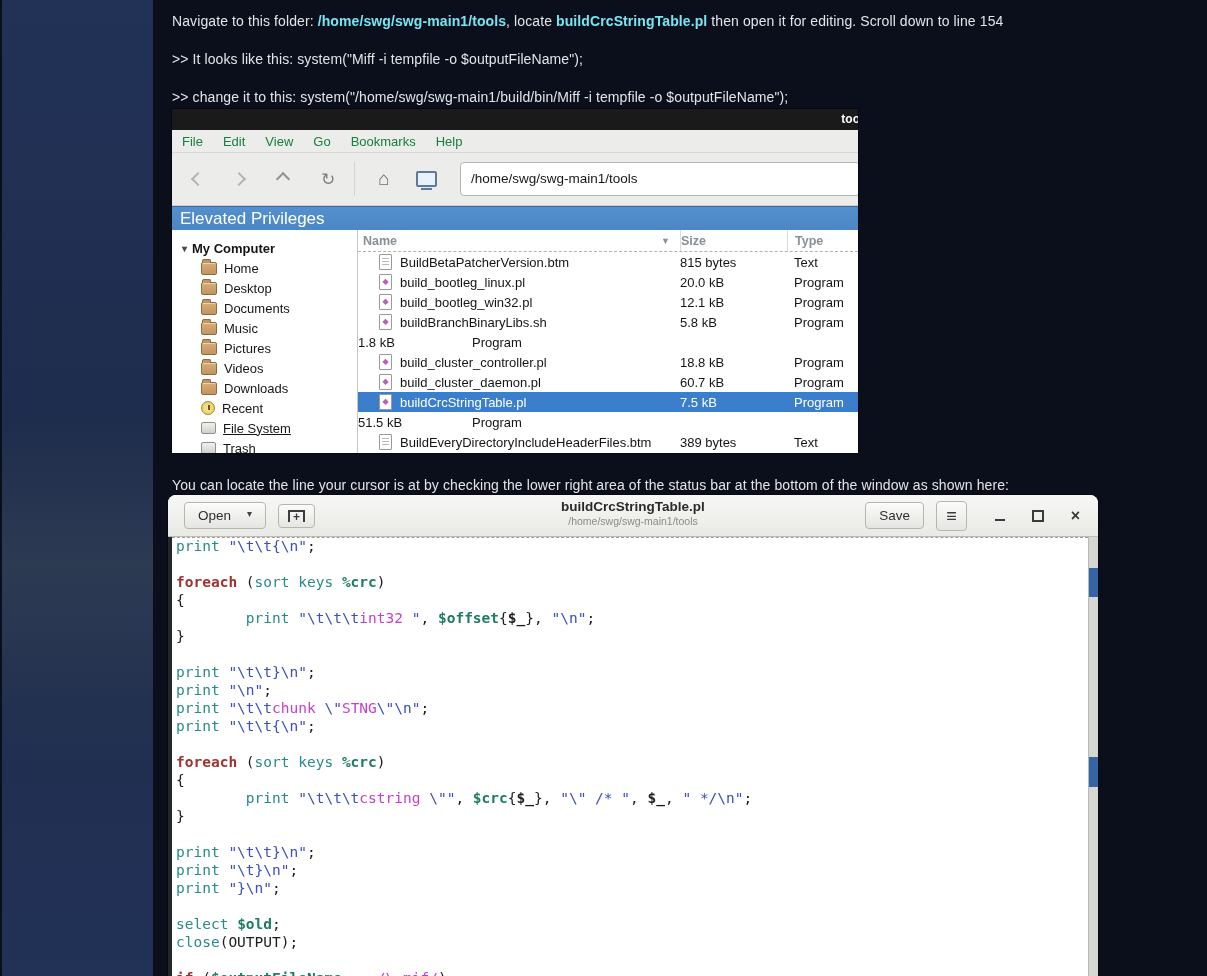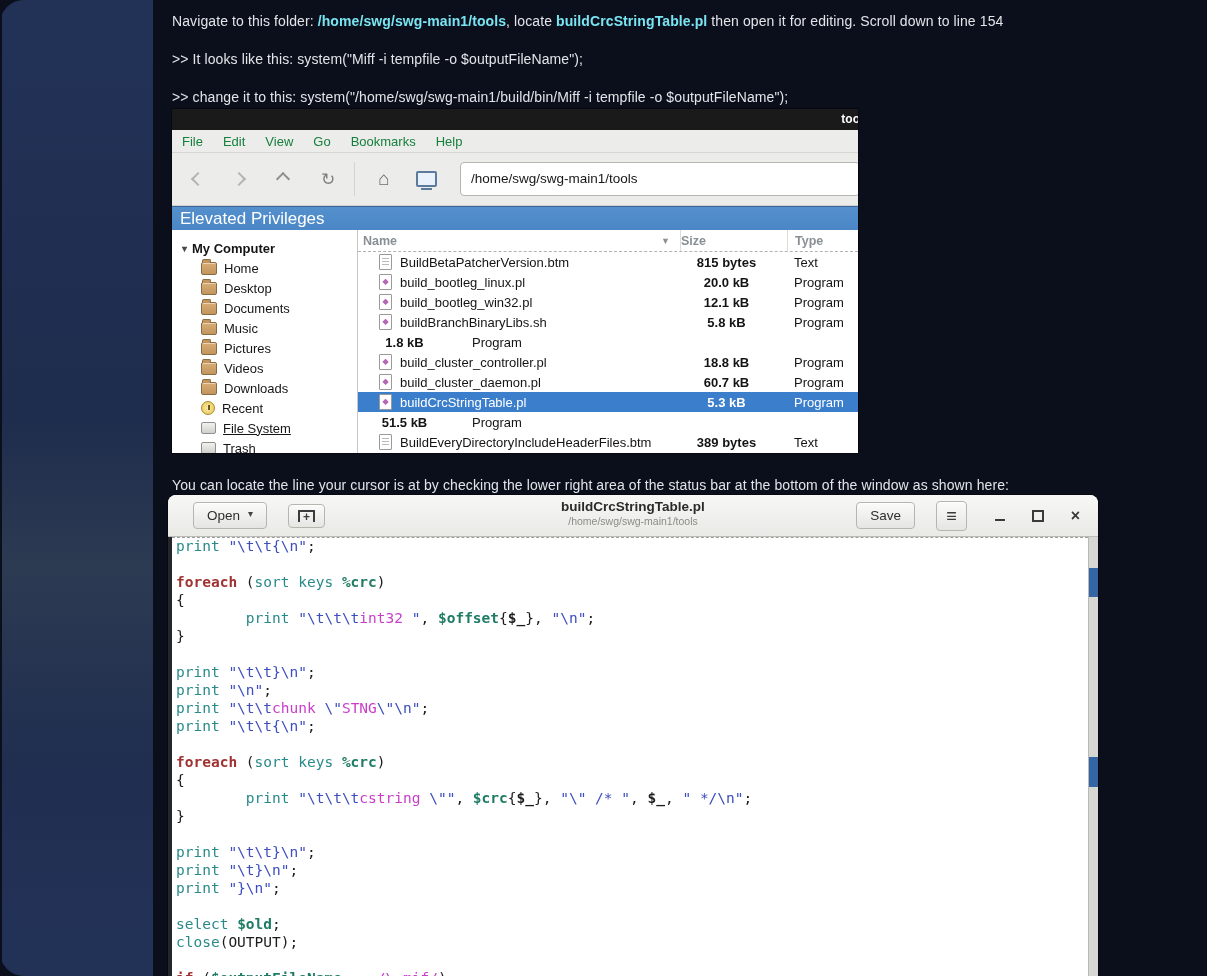--- a/index.html
+++ b/index.html
@@ -1,17 +1,17 @@
 <!DOCTYPE html>
 <html><head>
 <meta charset="utf-8">
 <style>
   html,body{margin:0;padding:0;width:1207px;height:976px;overflow:hidden;background:#0a0f1b;
             font-family:"Liberation Sans",sans-serif;}
-  .stage{position:absolute;inset:0;width:1207px;height:976px;overflow:hidden;border-radius:24px;}
+  .stage{position:absolute;inset:0;width:1207px;height:976px;overflow:hidden;}
   .left-strip{position:absolute;left:2px;top:0;width:151px;height:100%;
     background:linear-gradient(180deg,#223257,#1e2c4d 42%,#2c3a52 58%,#202e50 78%,#223257);}
   
   .doc-line{position:absolute;left:172px;color:#e2e4e8;font-size:14px;letter-spacing:.1px;white-space:nowrap;}
   .cy{color:#79e4f2;font-weight:bold;}
   
   .fm-window{position:absolute;left:172px;top:109px;width:686px;height:344px;background:#fff;
              overflow:hidden;box-shadow:0 0 0 1px rgba(0,0,0,.45);font-size:13px;color:#2a2a2a;}
   .fm-titlebar{position:relative;height:21px;background:#1a1a1a;overflow:hidden;}
   .fm-title{position:absolute;right:-12px;top:3px;color:#fff;font-weight:bold;font-size:12px;}
@@ -53,31 +53,31 @@
   .h-size{width:107px;border-left:1px solid #dcdcd8;box-sizing:border-box;align-self:stretch;display:flex;align-items:center;}
   .h-type{width:71px;border-left:1px solid #dcdcd8;padding-left:7px;box-sizing:border-box;align-self:stretch;display:flex;align-items:center;}
   .f-row{display:flex;height:20px;align-items:center;color:#141414;}
   .f-row.first{border-top:1px dashed #b2b2ae;}
   .f-row.sel{background:#3b7ecb;color:#fff;}
   .c-name{flex:1;display:flex;align-items:center;gap:8px;padding-left:21px;overflow:hidden;white-space:nowrap;}
   .fi{width:13px;height:16px;background:#fff;border:1px solid #9a9a9a;border-radius:1px;position:relative;flex:none;box-sizing:border-box;}
   .fi-text::before{content:"";position:absolute;left:2px;right:2px;top:3px;height:9px;
      background:repeating-linear-gradient(#b9b9b9 0 1px,transparent 1px 3px);}
   .fi-prog::before{content:"◆";position:absolute;left:0;right:0;top:2px;text-align:center;font-size:8px;color:#b465b4;line-height:10px;}
-  .c-size{width:107px;text-align:center;padding-right:14px;box-sizing:border-box;flex:none;font-weight:bold;}
+  .c-size{width:107px;text-align:left;padding-right:14px;box-sizing:border-box;flex:none;}
   .c-type{width:71px;padding-left:7px;box-sizing:border-box;flex:none;}
   
   .ed-window{position:absolute;left:168px;top:495px;width:930px;height:570px;background:#fff;
              border-radius:8px 8px 0 0;box-shadow:0 0 0 1px rgba(0,0,0,.35);}
   .ed-header{position:relative;height:42px;background:linear-gradient(#f7f7f5,#e9e9e6);
              border-bottom:1px solid #bcbcb7;border-radius:8px 8px 0 0;
              display:flex;align-items:center;padding:0 16px;gap:12px;box-sizing:border-box;}
   .gbtn{background:linear-gradient(#fbfbfa,#e5e5e2);border:1px solid #b6b6b1;border-radius:4px;
-        color:#2f2f2f;font-size:13.5px;padding:5px 13px;display:inline-flex;align-items:flex-start;gap:8px;
-        box-shadow:inset 0 1px 0 rgba(255,255,255,.7);margin-left:9px;}
+        color:#2f2f2f;font-size:13.5px;padding:5px 13px;display:inline-flex;align-items:flex-start;gap:16px;
+        box-shadow:inset 0 1px 0 rgba(255,255,255,.7);}
   .gbtn.sq{padding:5px 9px;}
   .dd-arrow{font-size:10px;color:#444;}
   .ntab{width:13px;height:10px;border:2px solid #3c3c3c;border-bottom:none;position:relative;box-sizing:content-box;}
   .ntab::after{content:"+";position:absolute;left:50%;top:0;transform:translateX(-50%);
         font-size:12px;font-weight:bold;color:#3c3c3c;line-height:10px;}
   .ed-title-wrap{position:absolute;left:50%;top:4px;transform:translateX(-50%);text-align:center;pointer-events:none;}
   .ed-title{font-weight:bold;font-size:13.5px;color:#2a2a2a;}
   .ed-subtitle{font-size:10.5px;color:#8b8b86;margin-top:1px;}
   .ed-right{margin-left:auto;display:flex;align-items:center;gap:12px;}
   .hamb{font-size:18px;color:#3a3a3a;line-height:1;}
@@ -260,21 +260,21 @@
                 <span>build_cluster_daemon.pl</span>
               </div>
               <div class="c-size">60.7 kB</div>
               <div class="c-type">Program</div>
             </div>
             <div class="f-row sel">
               <div class="c-name">
                 <span class="fi fi-prog"></span>
                 <span>buildCrcStringTable.pl</span>
               </div>
-              <div class="c-size">5.3 kB</div>
+              <div class="c-size">7.5 kB</div>
               <div class="c-type">Program</div>
             </div>
             <div class="f-row">
               <div class="c-size">51.5 kB</div>
               <div class="c-type">Program</div>
             </div>
             <div class="f-row">
               <div class="c-name">
                 <span class="fi fi-text"></span>
                 <span>BuildEveryDirectoryIncludeHeaderFiles.btm</span>

